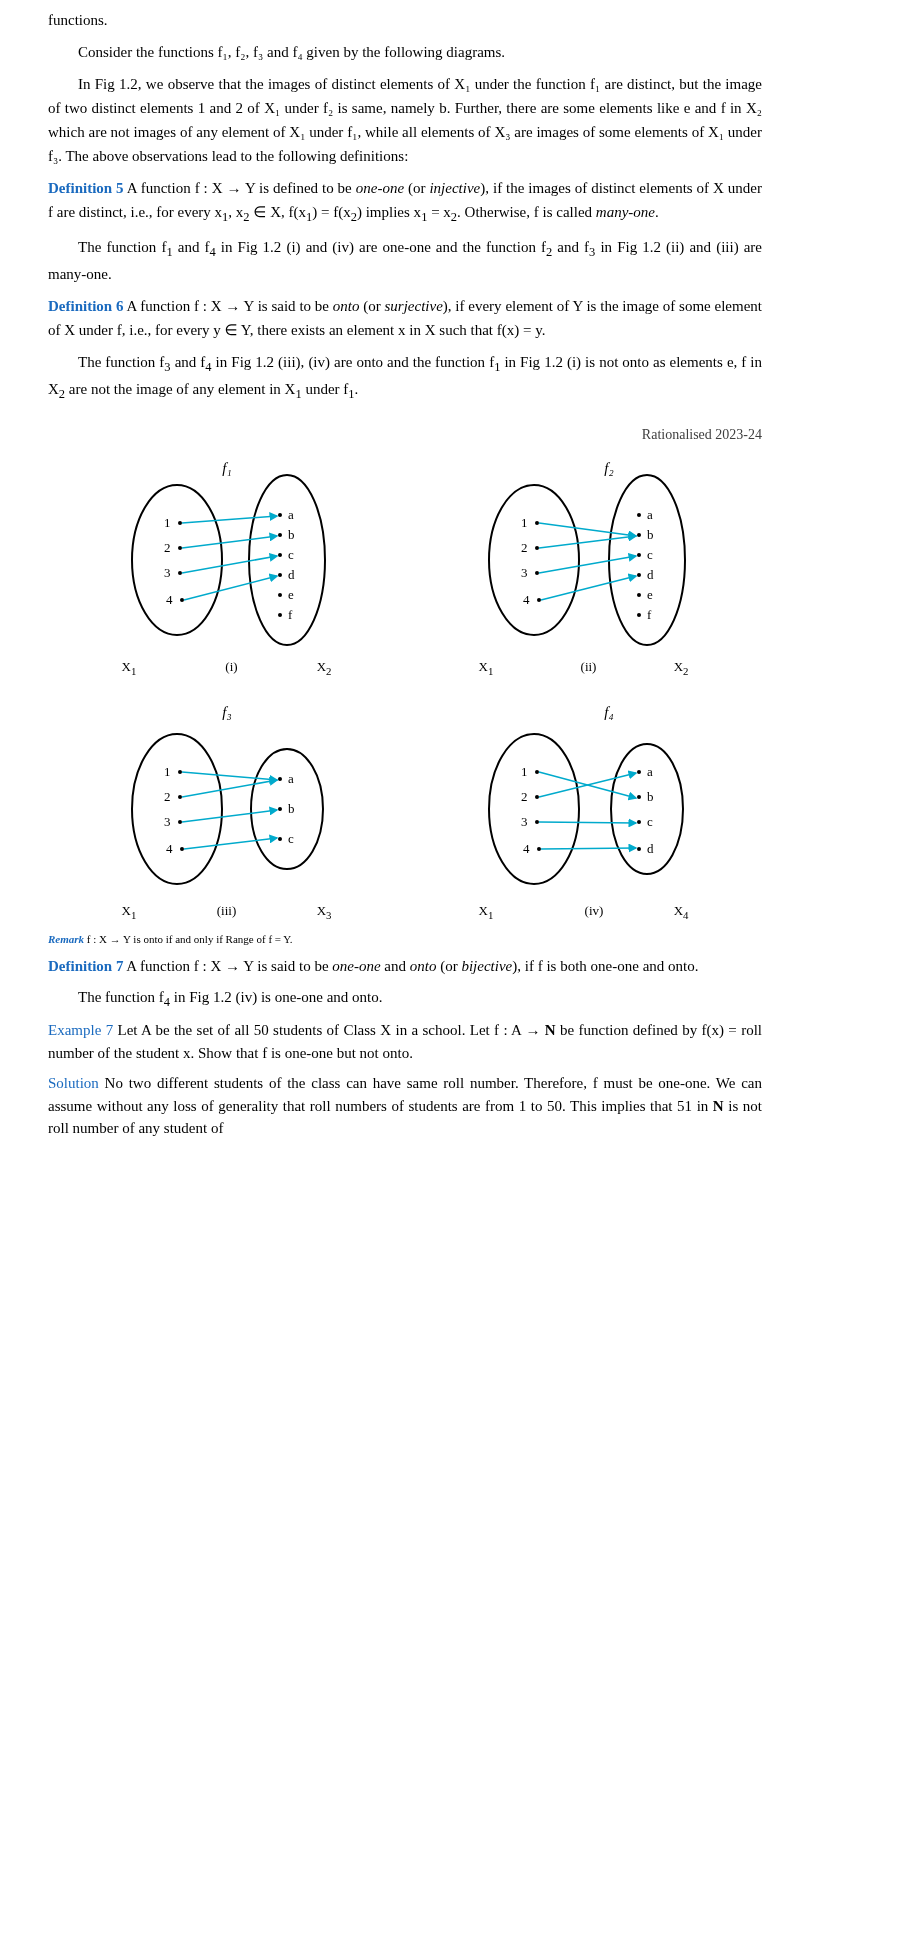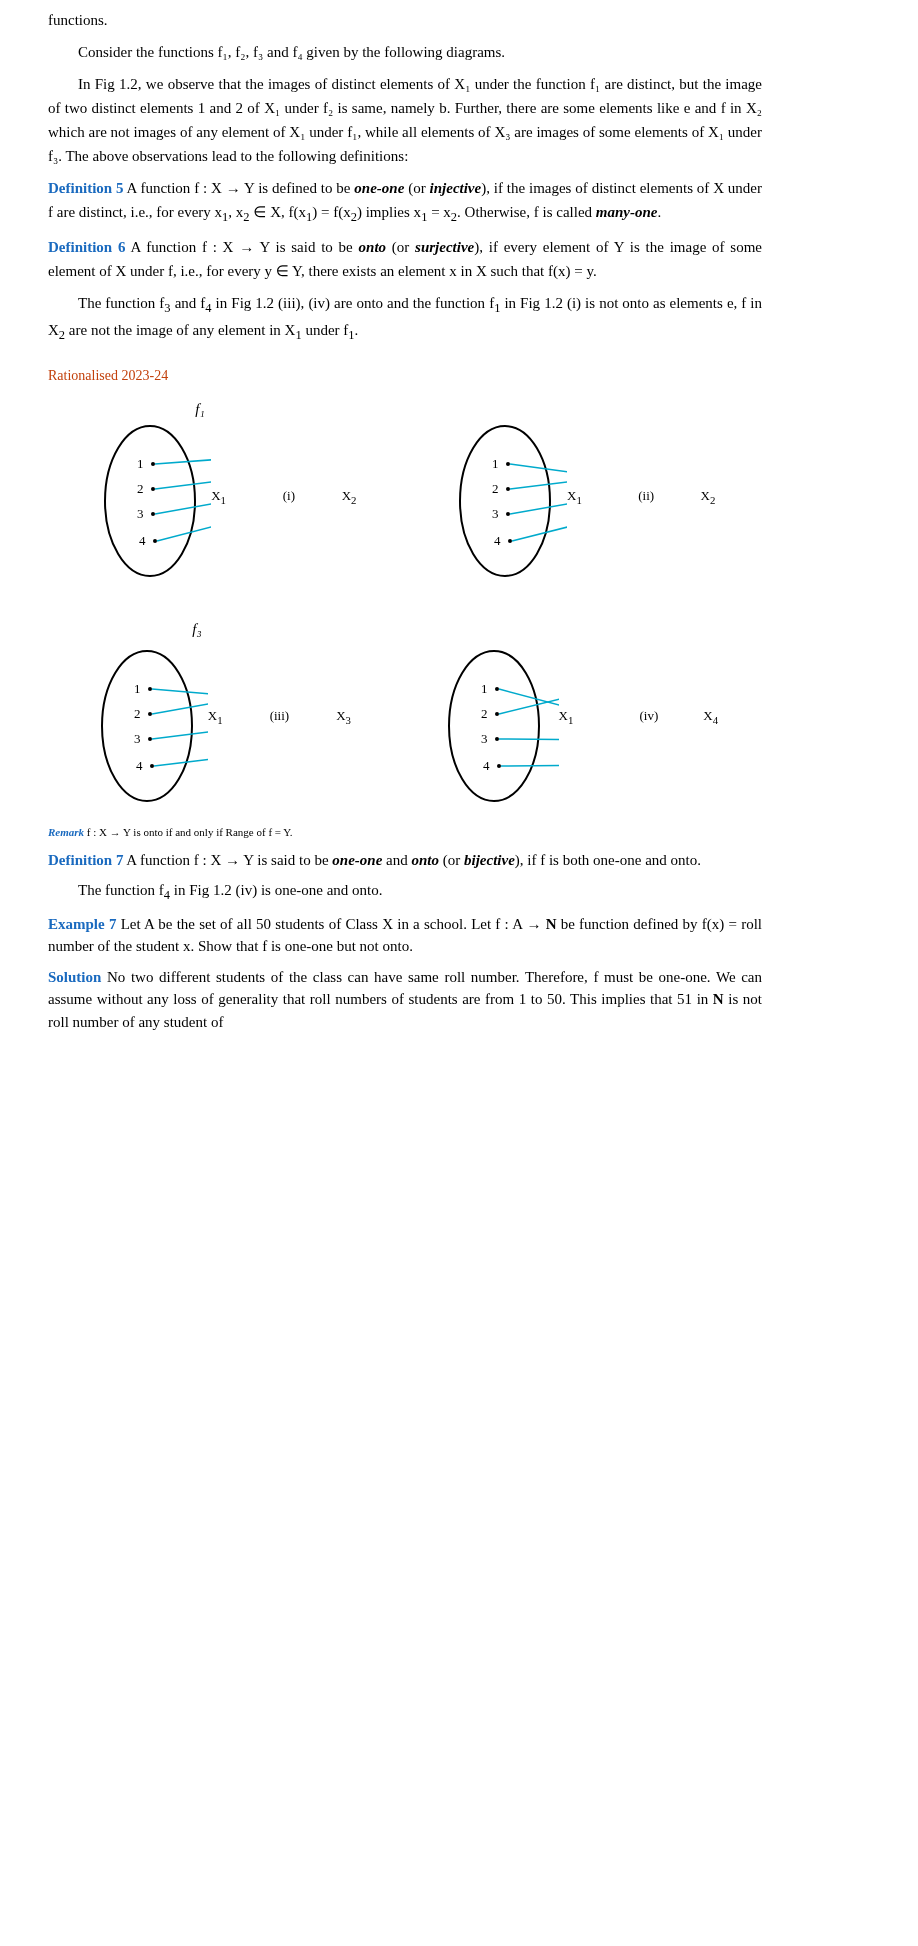--- a/index.html
+++ b/index.html
@@ -20,51 +20,50 @@
     .top-text {
       padding-top: 8px;
       font-size: 15px;
       line-height: 1.6;
     }
     .definition-label {
       color: #1a6abf;
       font-weight: bold;
     }
     .italic { font-style: italic; }
-    .bold { font-weight: bold; }
+    .bold { font-weight: normal; }
     .blue-text { color: #1a6abf; }
     p {
       margin-bottom: 8px;
       text-align: justify;
     }
     .indent { text-indent: 2em; }
     .rationalised {
-      text-align: left;
+      text-align: right;
       margin: 20px 0 10px 0;
       font-size: 14px;
-      color: #c2410c;
+      color: #404040;
     }
     .page-header {
       margin: 30px 0 10px 0;
       font-size: 13px;
       letter-spacing: 2px;
       color: #333;
     }
     .page-num { font-weight: bold; margin-right: 16px; }
     
     .diagrams-row {
       display: flex;
       justify-content: space-around;
       align-items: flex-start;
       margin: 10px 0 4px 0;
     }
     .diagram-container {
       display: flex;
-      flex-direction: row;
-      align-items: center;
+      flex-direction: column;
     }
     .diagram-label-row {
       display: flex;
       justify-content: space-between;
       width: 100%;
       margin-top: 2px;
       font-size: 13px;
     }
     .fig-caption {
       text-align: center;
@@ -91,20 +90,21 @@
     <p>functions.</p>
 
     <p class="indent">Consider the functions f₁, f₂, f₃ and f₄ given by the following diagrams.</p>
 
     <p class="indent">In Fig 1.2, we observe that the images of distinct elements of X₁ under the function f₁ are distinct, but the image of two distinct elements 1 and 2 of X₁ under f₂ is same, namely b. Further, there are some elements like e and f in X₂ which are not images of any element of X₁ under f₁, while all elements of X₃ are images of some elements of X₁ under f₃. The above observations lead to the following definitions:</p>
 
     <p>
       <span class="definition-label blue-text">Definition 5</span><span> A function f : X → Y is defined to be <span class="italic bold">one-one</span> (or <span class="italic bold">injective</span>), if the images of distinct elements of X under f are distinct, i.e., for every x<sub>1</sub>, x<sub>2</sub> ∈ X, f(x<sub>1</sub>) = f(x<sub>2</sub>) implies x<sub>1</sub> = x<sub>2</sub>. Otherwise, f is called <span class="italic bold">many-one</span>.</span>
     </p>
 
+    <p class="indent">The function f<sub>1</sub> and f<sub>4</sub> in Fig 1.2 (i) and (iv) are one-one and the function f<sub>2</sub> and f<sub>3</sub> in Fig 1.2 (ii) and (iii) are many-one.</p>
 
     <p>
       <span class="definition-label blue-text">Definition 6</span><span> A function f : X → Y is said to be <span class="italic bold">onto</span> (or <span class="italic bold">surjective</span>), if every element of Y is the image of some element of X under f, i.e., for every y ∈ Y, there exists an element x in X such that f(x) = y.</span>
     </p>
 
     <p class="indent">The function f<sub>3</sub> and f<sub>4</sub> in Fig 1.2 (iii), (iv) are onto and the function f<sub>1</sub> in Fig 1.2 (i) is not onto as elements e, f in X<sub>2</sub> are not the image of any element in X<sub>1</sub> under f<sub>1</sub>.</p>
 
   </div>
 
   <div class="rationalised">Rationalised 2023-24</div>

